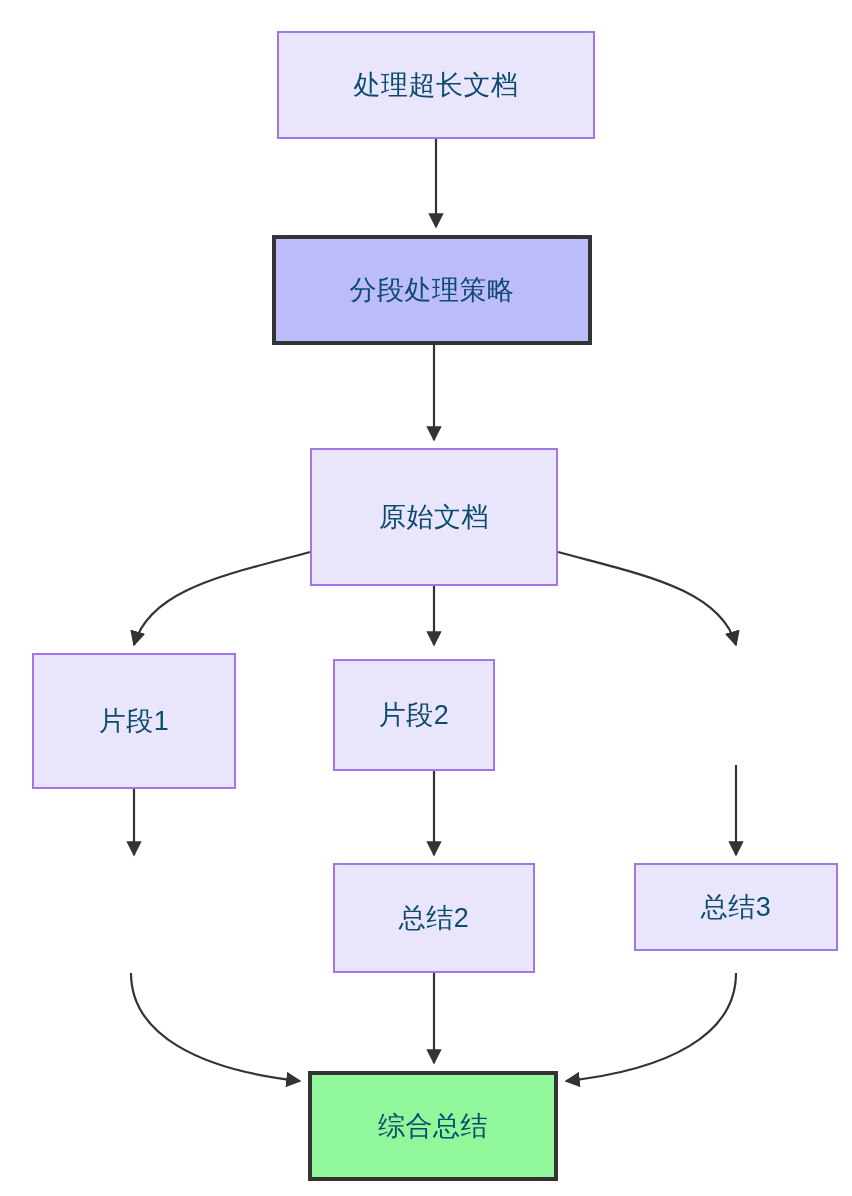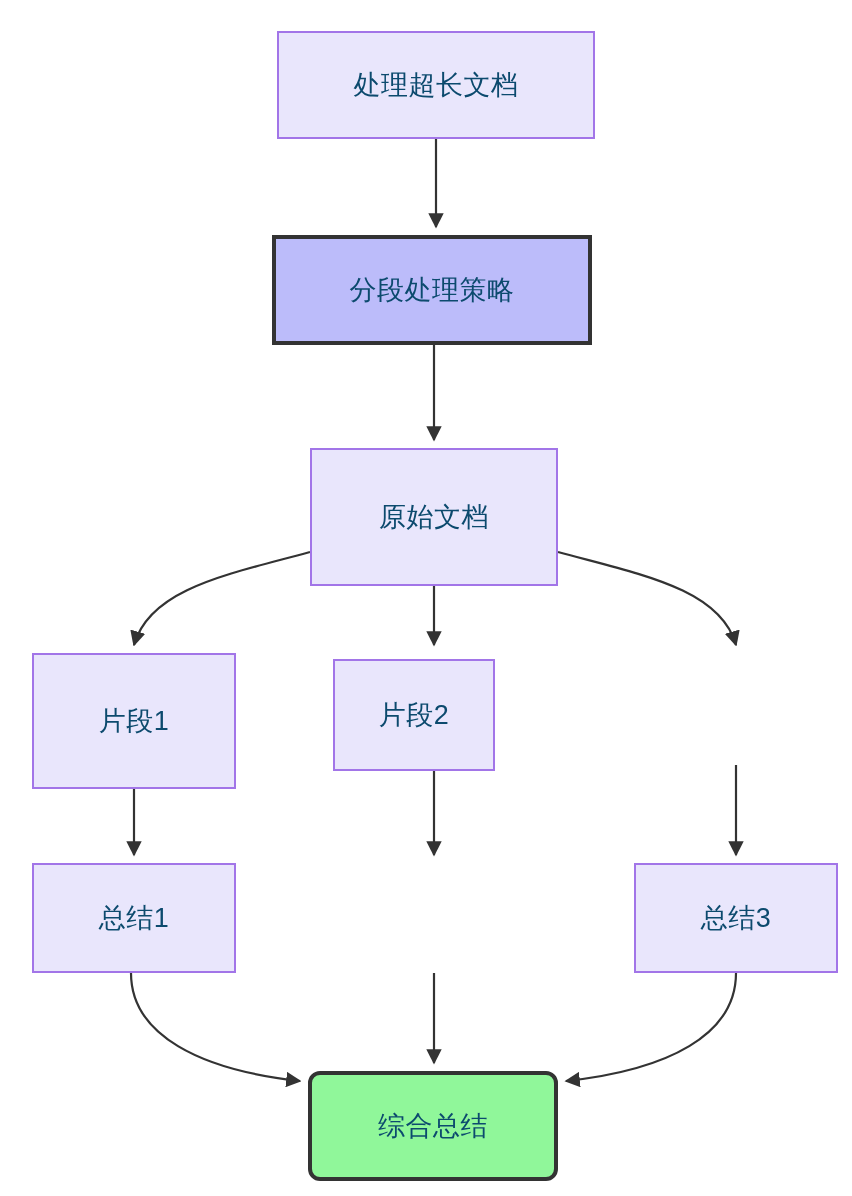--- a/index.html
+++ b/index.html
@@ -39,21 +39,20 @@
   .node.strong {
     border-width: 4px;
     border-color: #333333;
   }
   .node.accent-purple {
     background: #bcbcfa;
     font-family: Liberation Serif, serif;
   }
   .node.accent-green {
     background: #90f79a;
-    border-radius: 12px;
   }
   .edges {
     position: absolute;
     left: 0;
     top: 0;
     width: 852px;
     height: 1196px;
     z-index: 1;
     pointer-events: none;
   }
@@ -115,26 +114,26 @@
 
   <div class="node" style="left: 32px; top: 653px; width: 204px; height: 136px; background: rgb(233, 230, 252); border-color: rgb(162, 117, 232);">
     <span>片段1</span>
   </div>
 
   <div class="node" style="left: 333px; top: 653px; width: 162px; height: 112px; background: rgb(233, 230, 252); border-color: rgb(162, 117, 232); margin-top: 6px;">
     <span>片段2</span>
   </div>
 
 
-  <div class="node" style="left: 32px; top: 863px; width: 204px; height: 110px; background: rgb(233, 230, 252); border-color: rgb(162, 117, 232);">
-    <span>总结1</span>
+
+  <div class="node" style="left: 333px; top: 863px; width: 202px; height: 110px; background: rgb(233, 230, 252); border-color: rgb(162, 117, 232);">
+    <span>总结2</span>
   </div>
 
-
-  <div class="node" style="left: 634px; top: 863px; width: 204px; height: 110px; background: rgb(233, 230, 252); border-color: rgb(162, 117, 232);">
+  <div class="node" style="left: 634px; top: 863px; width: 204px; height: 88px; background: rgb(233, 230, 252); border-color: rgb(162, 117, 232);">
     <span>总结3</span>
   </div>
 
   <div class="node strong accent-green" style="left: 308px; top: 1071px; width: 250px; height: 110px; background: rgb(144, 247, 154); border-color: rgb(51, 51, 51);">
     <span>综合总结</span>
   </div>
 
 </div>
 
 </body></html>

